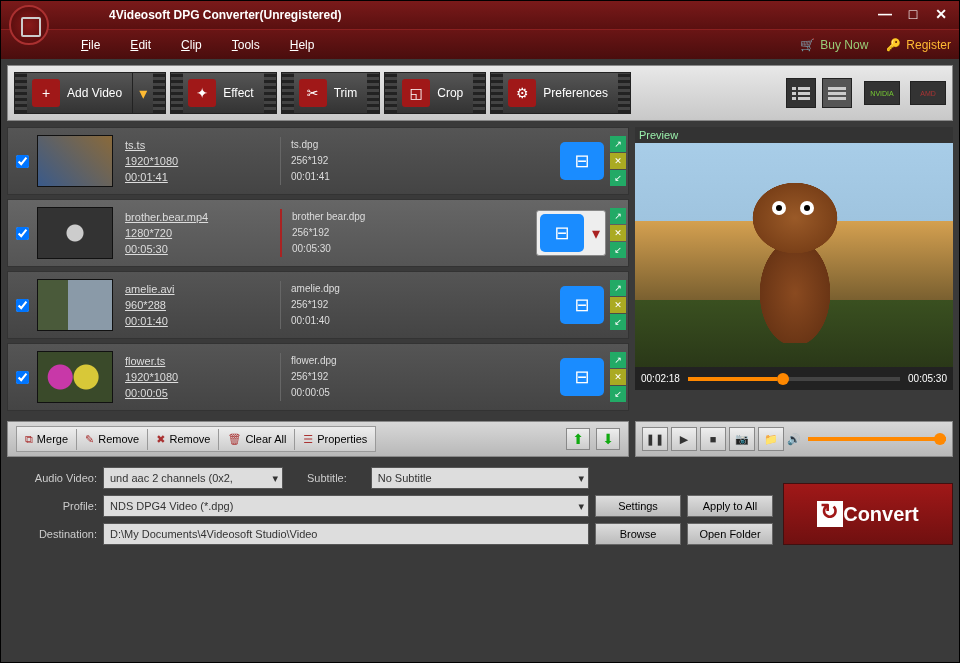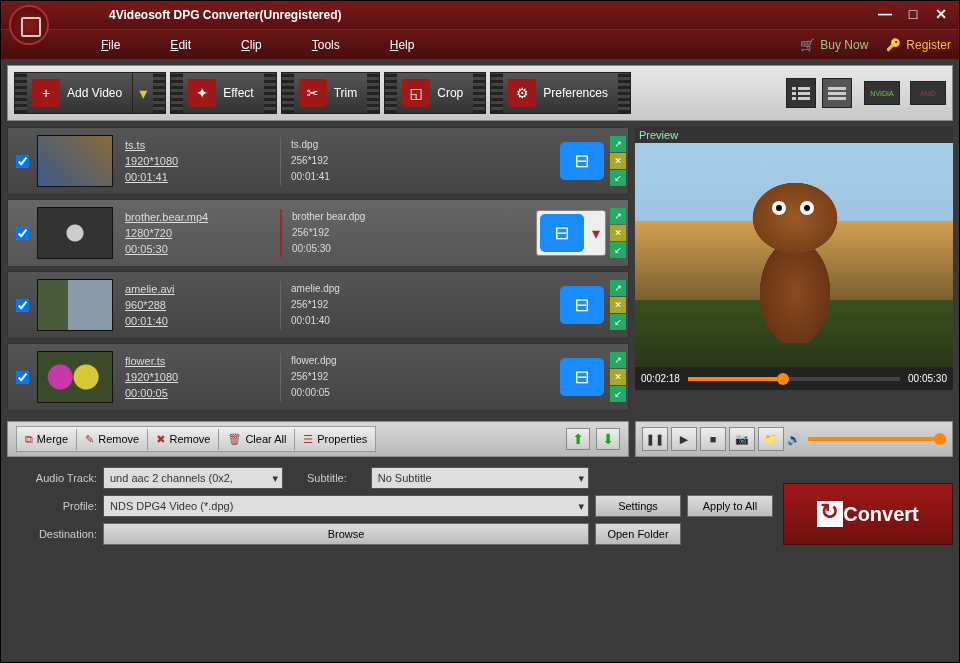--- a/index.html
+++ b/index.html
@@ -8,21 +8,21 @@
 
 
 .titlebar { height: 28px; background: linear-gradient(#7a1a1a, #5a1010); display: flex; align-items: center; padding: 0 8px; color: #fff; font-size: 12px; font-weight: bold; }
 .titlebar .app-icon { width: 40px; height: 40px; background: radial-gradient(circle,#8a1a1a,#4a0a0a); border-radius: 50%; margin-top: 20px; margin-right: 10px; position: relative; z-index:10; border:2px solid #aa3030;}
 .titlebar .app-icon::after{content:"";position:absolute;left:10px;top:10px;width:16px;height:16px;border:2px solid #ccc;border-radius:2px;}
 .titlebar .title { flex: 1; margin-left: 50px; }
 .titlebar .winbtn { width: 20px; height: 16px; margin-left: 8px; color: #fff; font-size: 14px; line-height: 14px; text-align: center; cursor: pointer; font-weight:bold;}
 
 
 .menubar { height: 30px; background: linear-gradient(#6a1515,#4a0d0d); display: flex; align-items: center; padding: 0 8px 0 80px; color: #fff; font-size: 12px; border-top:1px solid #8a2020;}
-.menubar .menu-item { margin-right: 30px; cursor: pointer; margin-left: 20px; }
+.menubar .menu-item { margin-right: 30px; cursor: pointer; }
 .menubar .menu-item:first-letter { text-decoration: underline; }
 .menubar-spacer { flex: 1; }
 .menubar .right-link { margin-left: 18px; display: flex; align-items: center; gap: 5px; color: #fb3; cursor: pointer; }
 .menubar .right-link.buy{color:#9c7;}
 
 
 .toolbar { height: 56px; background: linear-gradient(#e8e8e8,#c8c8c8); margin: 6px; border:1px solid #888; display: flex; align-items: center; padding: 6px; gap: 4px; }
 .tool-btn { display: flex; align-items: center; background: linear-gradient(#555,#333); border: 1px solid #222; height: 42px; cursor: pointer; }
 .tool-btn .sprocket{width:12px;height:40px;background:repeating-linear-gradient(0deg,#222 0 3px,#444 3px 6px);}
 .tool-btn .tool-icon { width: 28px; height: 28px; background: #a01818; border-radius: 3px; margin: 0 5px; display:flex;align-items:center;justify-content:center;color:#fff;font-size:14px;}
@@ -324,21 +324,21 @@
       <span style="font-size:11px;">🔊</span>
       <div class="vol-slider">
           <div class="vprog"></div>
           <div class="vthumb"></div>
         </div>
     </div>
   </div>
 
   <div class="bottom-panel">
     <div class="settings-grid">
-      <label>Audio Track:</label>
+      <label>Audio Video:</label>
       <div style="display:flex;gap:24px;">
         <div class="combo" style="width:180px;">
             <span>und aac 2 channels (0x2,</span>
           </div>
         <label style="color:#ccc;font-size:11px;align-self:center;">Subtitle:</label>
         <div class="combo" style="flex:1;">
             <span>No Subtitle</span>
           </div>
       </div>
       <div></div>
@@ -350,20 +350,23 @@
           <span>NDS DPG4 Video (*.dpg)</span>
         </div>
       <div class="small-btn">
           <span>Settings</span>
         </div>
       <div class="small-btn">
           <span>Apply to All</span>
         </div>
 
       <label>Destination:</label>
+      <div class="field">
+          <span>D:\My Documents\4Videosoft Studio\Video</span>
+        </div>
       <div class="small-btn">
           <span>Browse</span>
         </div>
       <div class="small-btn">
           <span>Open Folder</span>
         </div>
     </div>
     <div class="convert-btn">
       <div class="cicon"></div>
       <span>Convert</span>

